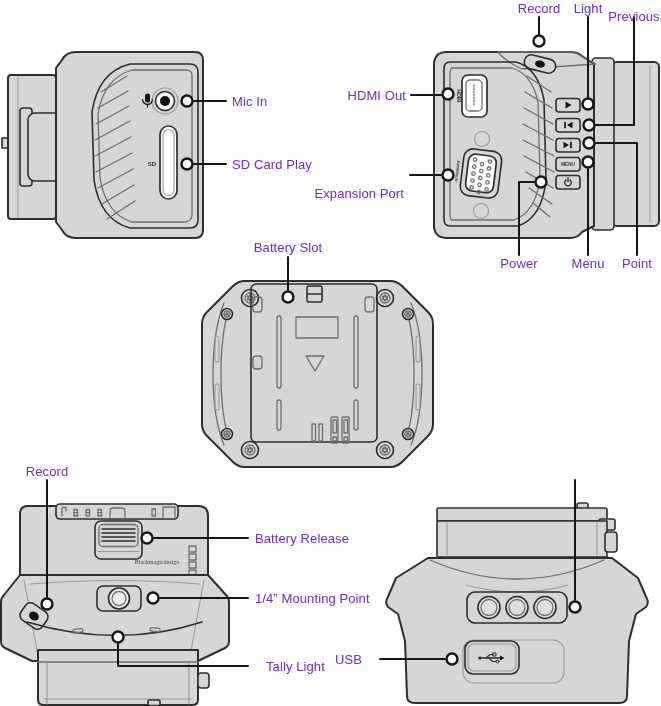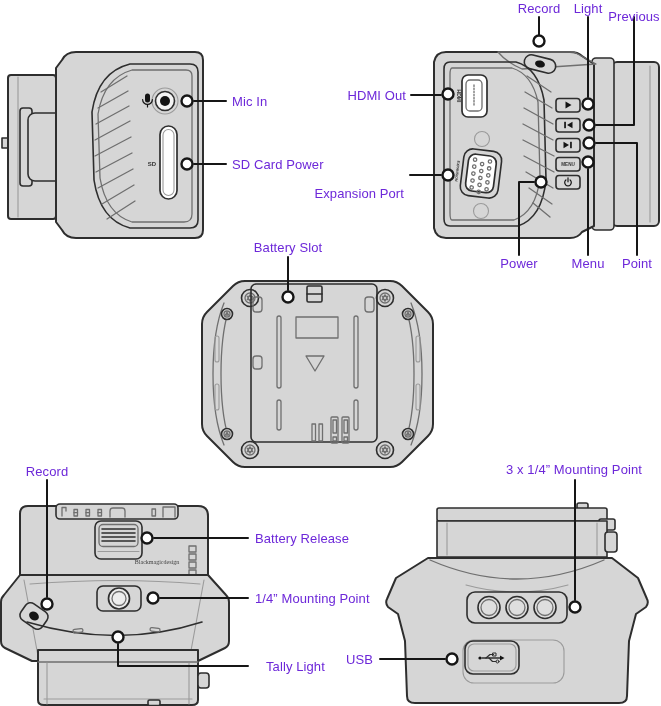--- a/index.html
+++ b/index.html
@@ -359,30 +359,29 @@
       <circle cx="575" cy="607" r="5.5" class="ldot"></circle>
     </g>
     <g>
       <line x1="380" y1="659" x2="445" y2="659" class="leader"></line>
       <circle cx="452" cy="659" r="5.5" class="ldot"></circle>
     </g>
   </g>
 </svg>
 
   <div class="lbl" style="left:232px;top:101px">Mic In</div>
-  <div class="lbl" style="left:232px;top:164px">SD Card Power</div>
+  <div class="lbl" style="left:232px;top:164px">SD Card Play</div>
   <div class="lbl" style="right:255px;top:95px;transform:translateY(-50%)">HDMI Out</div>
   <div class="lbl" style="right:257px;top:193px;transform:translateY(-50%)">Expansion Port</div>
   <div class="lbl center" style="left:539px;top:8px">Record</div>
   <div class="lbl center" style="left:588px;top:8px">Light</div>
   <div class="lbl center" style="left:634px;top:16px">Previous</div>
   <div class="lbl center" style="left:519px;top:263px">Power</div>
   <div class="lbl center" style="left:588px;top:263px">Menu</div>
   <div class="lbl center" style="left:637px;top:263px">Point</div>
   <div class="lbl center" style="left:288px;top:247px">Battery Slot</div>
   <div class="lbl center" style="left:47px;top:471px">Record</div>
   <div class="lbl" style="left:255px;top:538px">Battery Release</div>
   <div class="lbl" style="left:255px;top:598px">1/4” Mounting Point</div>
   <div class="lbl" style="left:266px;top:666px">Tally Light</div>
-  <div class="lbl" style="right:19px;top:469px;transform:translateY(-50%)">3 x 1/4” Mounting Point</div>
-  <div class="lbl" style="right:288px;top:659px;transform:translateY(-50%)">USB</div>
+  <div class="lbl" style="right:299px;top:659px;transform:translateY(-50%)">USB</div>
 
 </div>
 
 </body></html>

